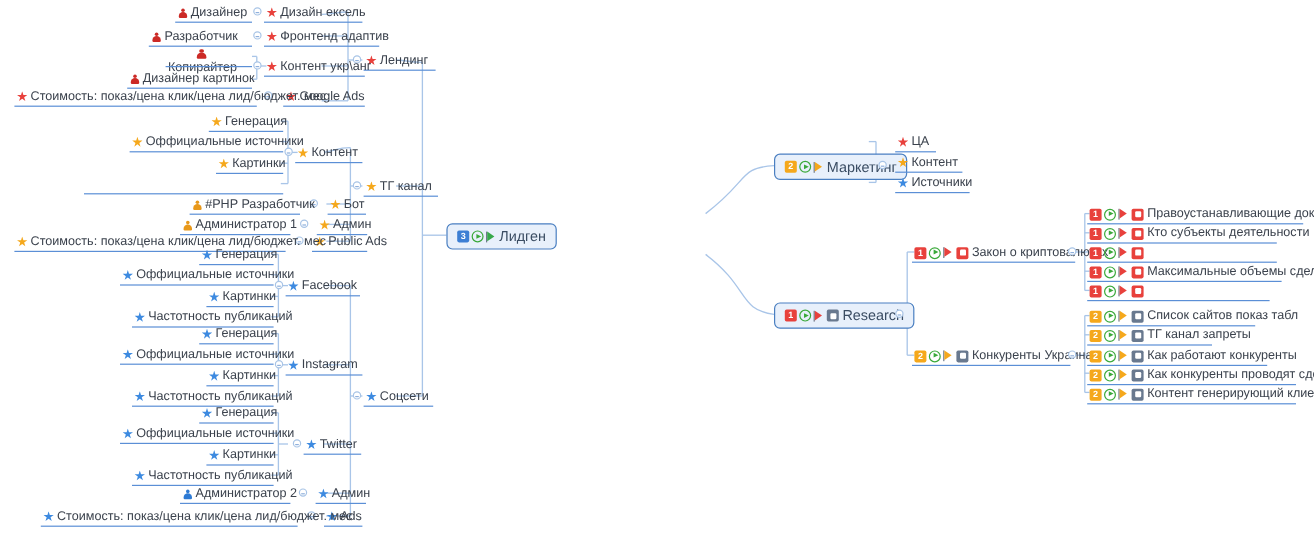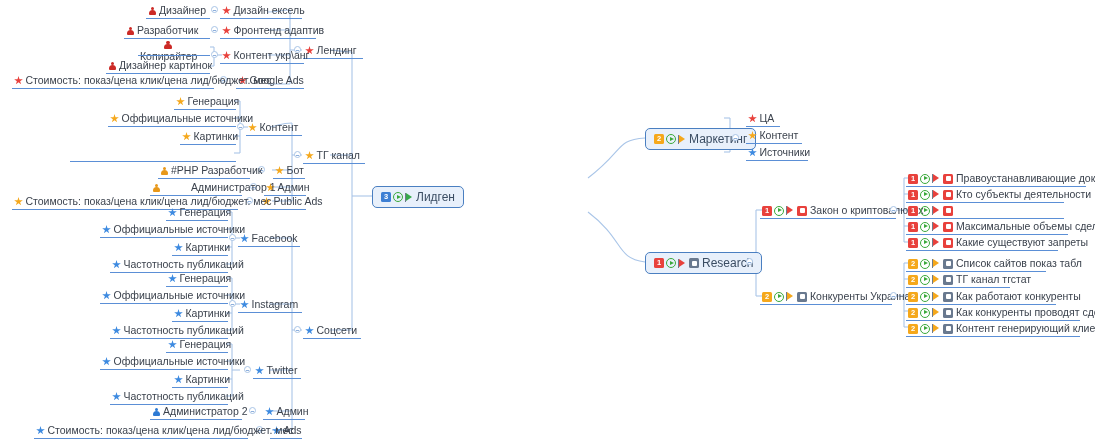--- a/index.html
+++ b/index.html
@@ -287,21 +287,21 @@
     <span class="lbl">#PHP Разработчик</span>
   </div>
   <div class="ul" style="left:158px;top:178px;width:92px;"></div>
 
   <div class="node" style="left:266px;top:180px;">
     <span class="star orange"></span>
     <span class="lbl">Админ</span>
   </div>
   <div class="ul" style="left:264px;top:195px;width:42px;"></div>
   <div class="bub" style="left:250px;top:183px;"></div>
-  <div class="node" style="left:152px;top:180px;gap:28px;">
+  <div class="node" style="left:152px;top:180px;">
     <span class="person orange"></span>
     <span class="lbl">Администратор 1</span>
   </div>
   <div class="ul" style="left:150px;top:195px;width:92px;"></div>
 
   <div class="node" style="left:262px;top:194px;">
     <span class="star orange"></span>
     <span class="lbl">Public Ads</span>
   </div>
   <div class="ul" style="left:260px;top:209px;width:46px;"></div>
@@ -500,21 +500,20 @@
     <span class="prio red"></span>
     <span class="lbl">Максимальные объемы сделок</span>
   </div>
   <div class="ul" style="left:906px;top:234px;width:162px;"></div>
 
   <div class="node" style="left:908px;top:235px;">
     <span class="badge red">1</span>
     <span class="play"></span>
     <span class="flag red"></span>
     <span class="prio red"></span>
-    <span class="lbl">Какие существуют запреты</span>
   </div>
   <div class="ul" style="left:906px;top:250px;width:152px;"></div>
 
   <div class="node" style="left:762px;top:289px;">
     <span class="badge orange">2</span>
     <span class="play"></span>
     <span class="flag orange"></span>
     <span class="prio slate"></span>
     <span class="lbl">Конкуренты Украина</span>
   </div>
@@ -528,21 +527,21 @@
     <span class="prio slate"></span>
     <span class="lbl">Список сайтов показ табл</span>
   </div>
   <div class="ul" style="left:906px;top:271px;width:140px;"></div>
 
   <div class="node" style="left:908px;top:272px;">
     <span class="badge orange">2</span>
     <span class="play"></span>
     <span class="flag orange"></span>
     <span class="prio slate"></span>
-    <span class="lbl">ТГ канал тгстат</span>
+    <span class="lbl">ТГ канал запреты</span>
   </div>
   <div class="ul" style="left:906px;top:287px;width:104px;"></div>
 
   <div class="node" style="left:908px;top:289px;">
     <span class="badge orange">2</span>
     <span class="play"></span>
     <span class="flag orange"></span>
     <span class="prio slate"></span>
     <span class="lbl">Как работают конкуренты</span>
   </div>

